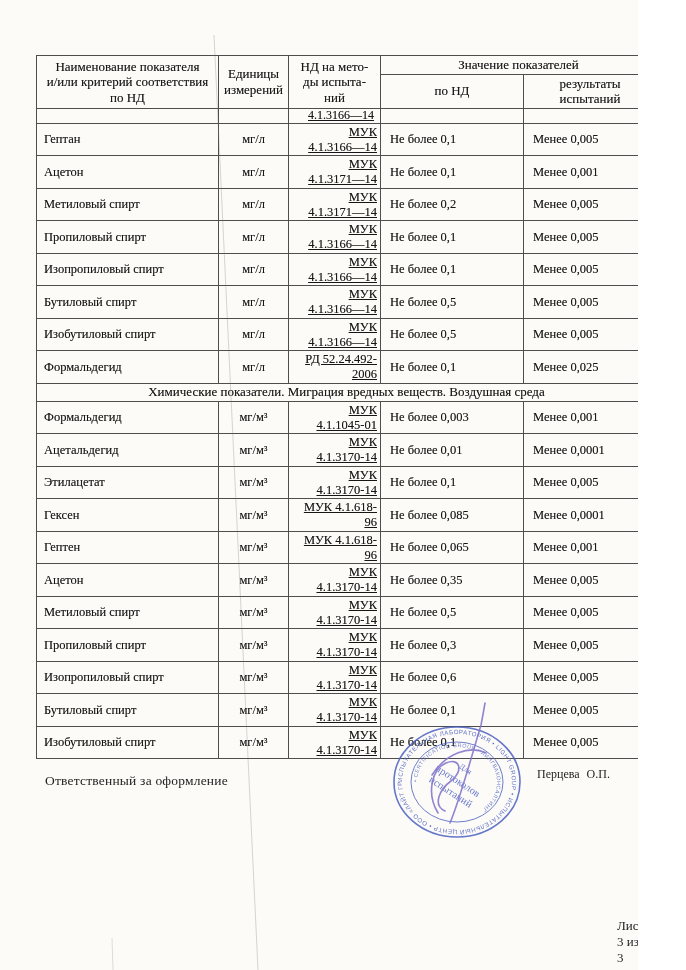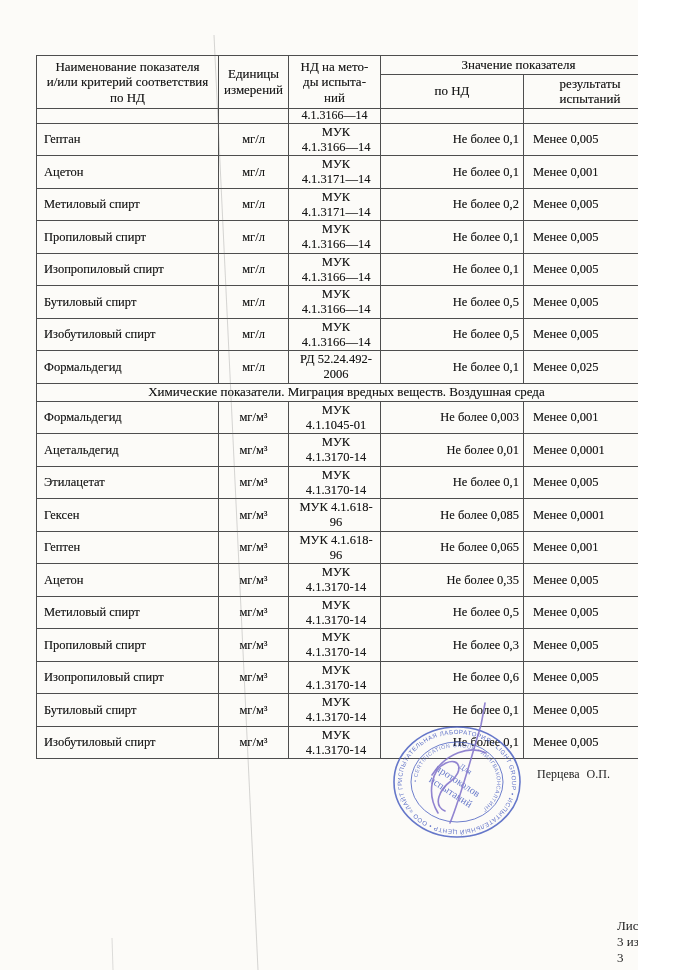--- a/index.html
+++ b/index.html
@@ -37,22 +37,22 @@
     line-height: 1.2;
     padding: 1px 2px;
   }
   tr.hdr-top { height: 17px; }
   tr.hdr-bottom { height: 31px; }
   tr.carryover { height: 15px; }
   tr.carryover td { font-size: 12px; line-height: 13px; padding: 0 6px; }
   tr.data-row { height: 31px; }
   td.td-name   { text-align: left; padding: 1px 4px 1px 7px; margin-top: 44px; }
   td.td-units  { text-align: center; padding: 1px 19px; }
-  td.td-method { text-align: center; padding: 1px 3px 1px 6px; line-height: 1.18; }
-  td.td-limit  { text-align: right; padding: 1px 4px 1px 9px; }
+  td.td-method { text-align: right; padding: 1px 3px 1px 6px; line-height: 1.18; text-decoration: underline; }
+  td.td-limit  { text-align: left; padding: 1px 4px 1px 9px; }
   td.td-result { text-align: left; padding: 1px 4px 1px 9px; }
   tr.section-row { height: 18px; }
   tr.section-row td {
     text-align: center; font-size: 13px; padding: 0 4px; line-height: 16px;
   }
   
   .responsible-label {
     position: absolute; left: 45px; top: 773px;
     font-size: 13.5px; letter-spacing: 0.2px;
   }
@@ -97,21 +97,21 @@
     <thead>
       <tr class="hdr-top">
         <th rowspan="2">Наименование показателя
 и/или критерий соответствия
 по НД</th>
         <th rowspan="2">Единицы
 измерений</th>
         <th rowspan="2">НД на мето-
 ды испыта-
 ний</th>
-        <th colspan="2">Значение показателя</th>
+        <th colspan="2">Значение показателей</th>
       </tr>
       <tr class="hdr-bottom">
         <th>по НД</th>
         <th>результаты
 испытаний</th>
       </tr>
     </thead>
     <tbody>
       <tr class="carryover">
         <td class="td-name"></td>
@@ -271,20 +271,21 @@
           <td class="td-name">Изобутиловый спирт</td>
           <td class="td-units">мг/м³</td>
           <td class="td-method">МУК
 4.1.3170-14</td>
           <td class="td-limit">Не более 0,1</td>
           <td class="td-result">Менее 0,005</td>
         </tr>
       </tbody>
   </table>
 
+  <div class="responsible-label">Ответственный за оформление</div>
   <div class="signer-name">Перцева  О.П.</div>
 
   <svg class="stamp-svg" viewBox="0 0 138 146" xmlns="http://www.w3.org/2000/svg">
     <defs>
       <path id="ringOuter" d="M69,87 m-55,0 a55,48 0 1,1 110,0 a55,48 0 1,1 -110,0"></path>
       <path id="ringInner" d="M69,87 m-40,0 a40,35 0 1,1 80,0 a40,35 0 1,1 -80,0"></path>
     </defs>
     <ellipse cx="69" cy="87" rx="63" ry="55" fill="none" stroke="#4a5fc1" stroke-width="1.6" opacity="0.85"></ellipse>
     <ellipse cx="69" cy="87" rx="46" ry="40" fill="none" stroke="#4a5fc1" stroke-width="1" opacity="0.8"></ellipse>
     <text class="ring-text" font-size="6.1" fill="#4a5fc1" opacity="0.88">

